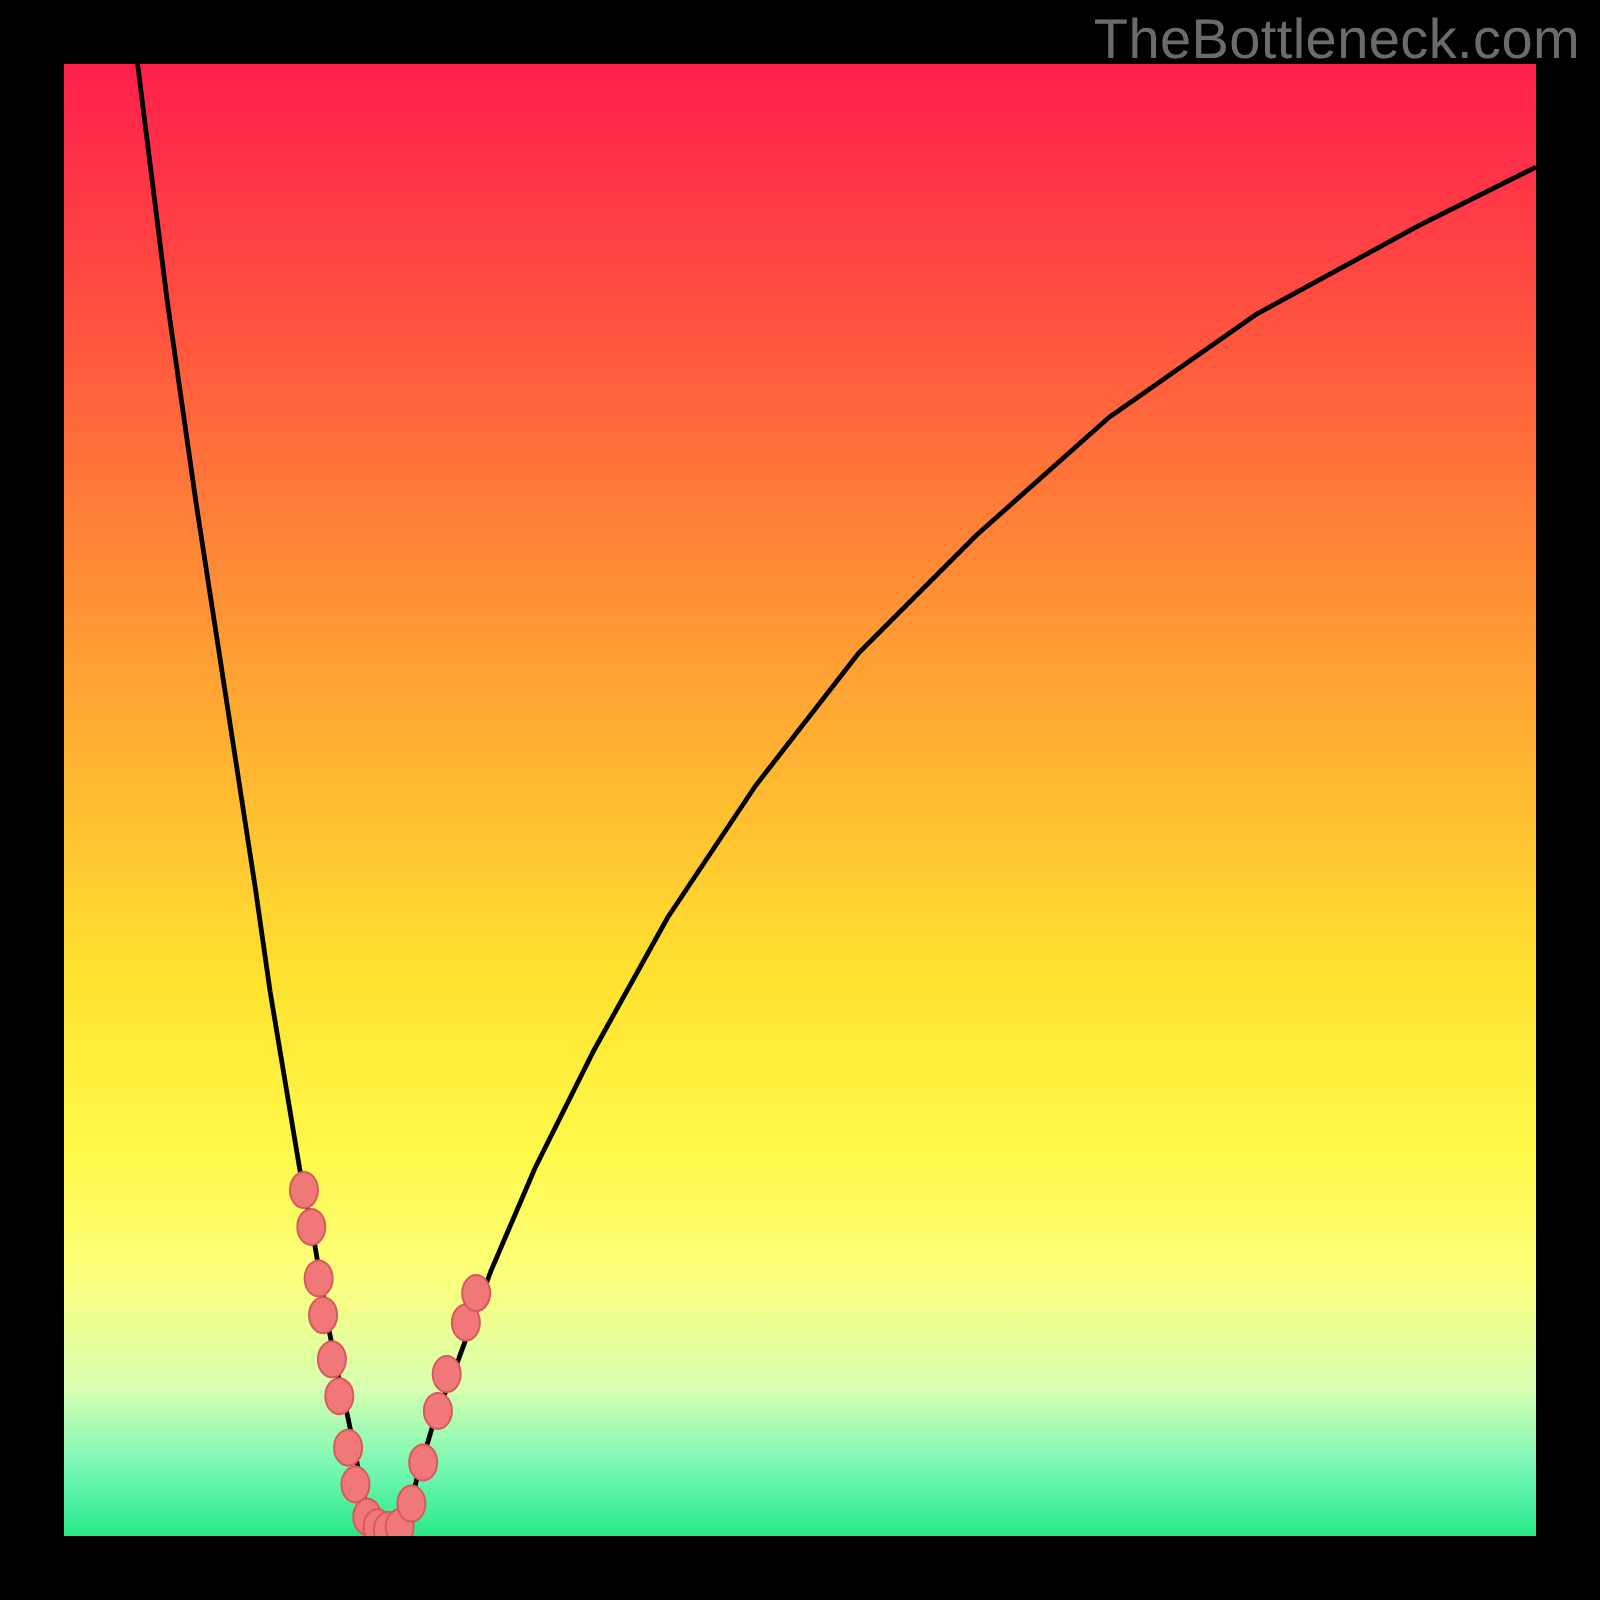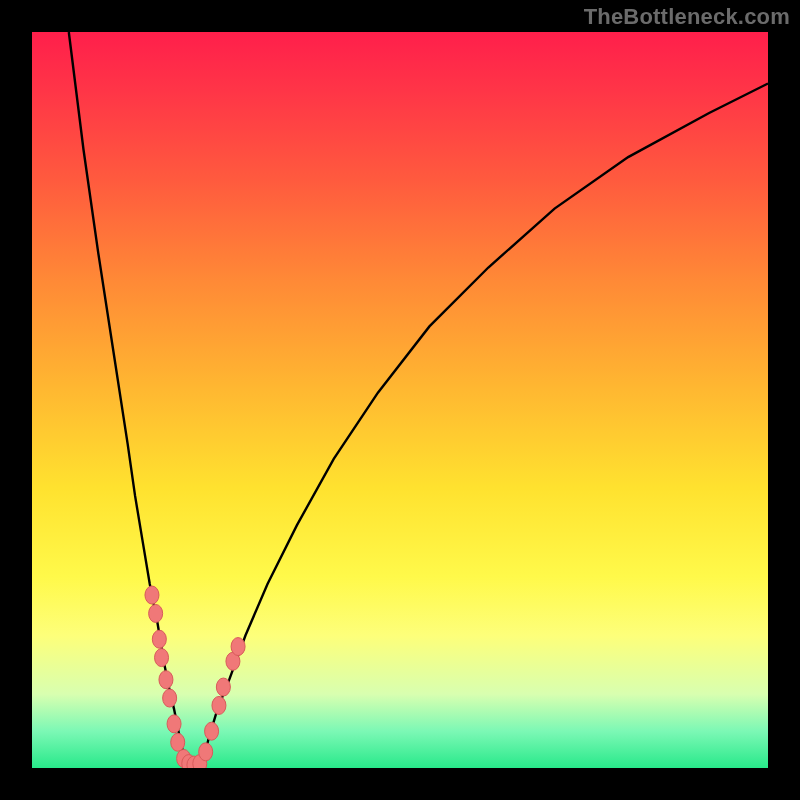--- a/index.html
+++ b/index.html
@@ -35,22 +35,22 @@
       #fdff7a 82%,
       #d8ffb0 90%,
       #7cf8b5 95%,
       #28e98a 100%);
   }
   .watermark {
     position: absolute;
     top: 4px;
     right: 10px;
     font-family: Arial, Helvetica, sans-serif;
-    font-size: 22px;
-    font-weight: 700;
+    font-size: 28px;
+    font-weight: 400;
     color: #6b6b6b;
     letter-spacing: 0.2px;
     user-select: none;
   }
   svg.curve {
     position: absolute;
     top: 0;
     left: 0;
     width: 736px;
     height: 736px;

